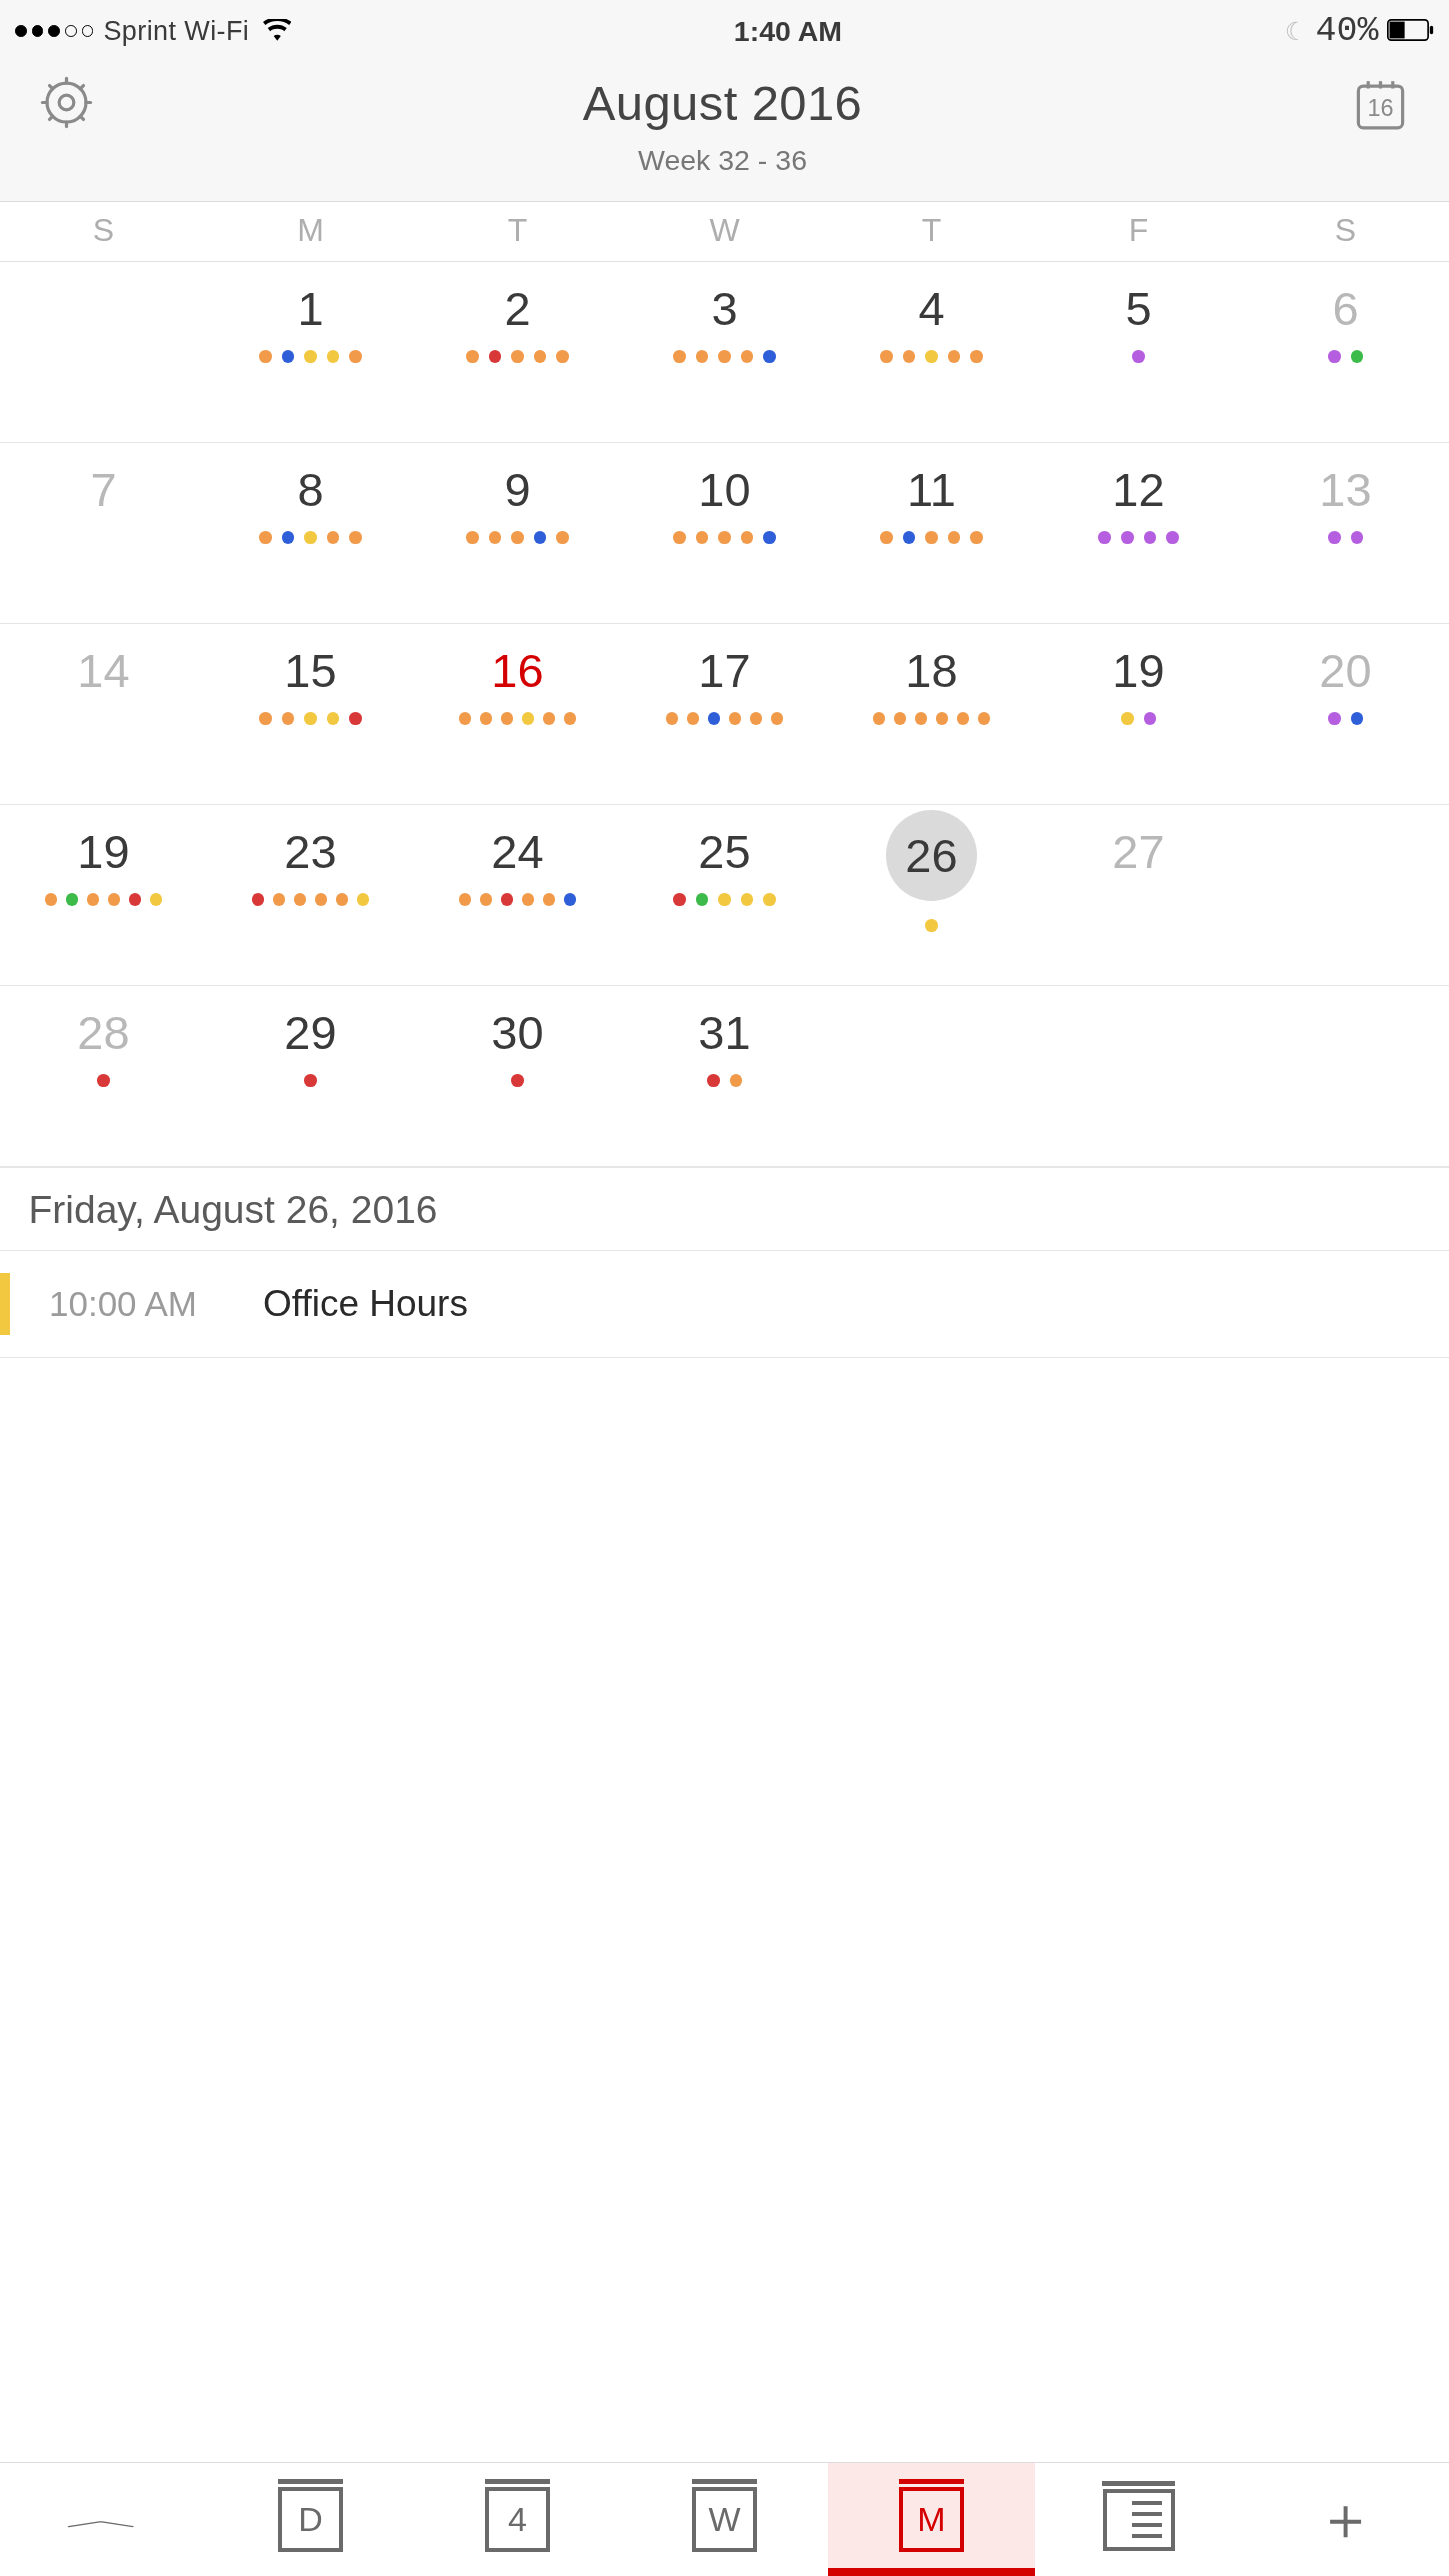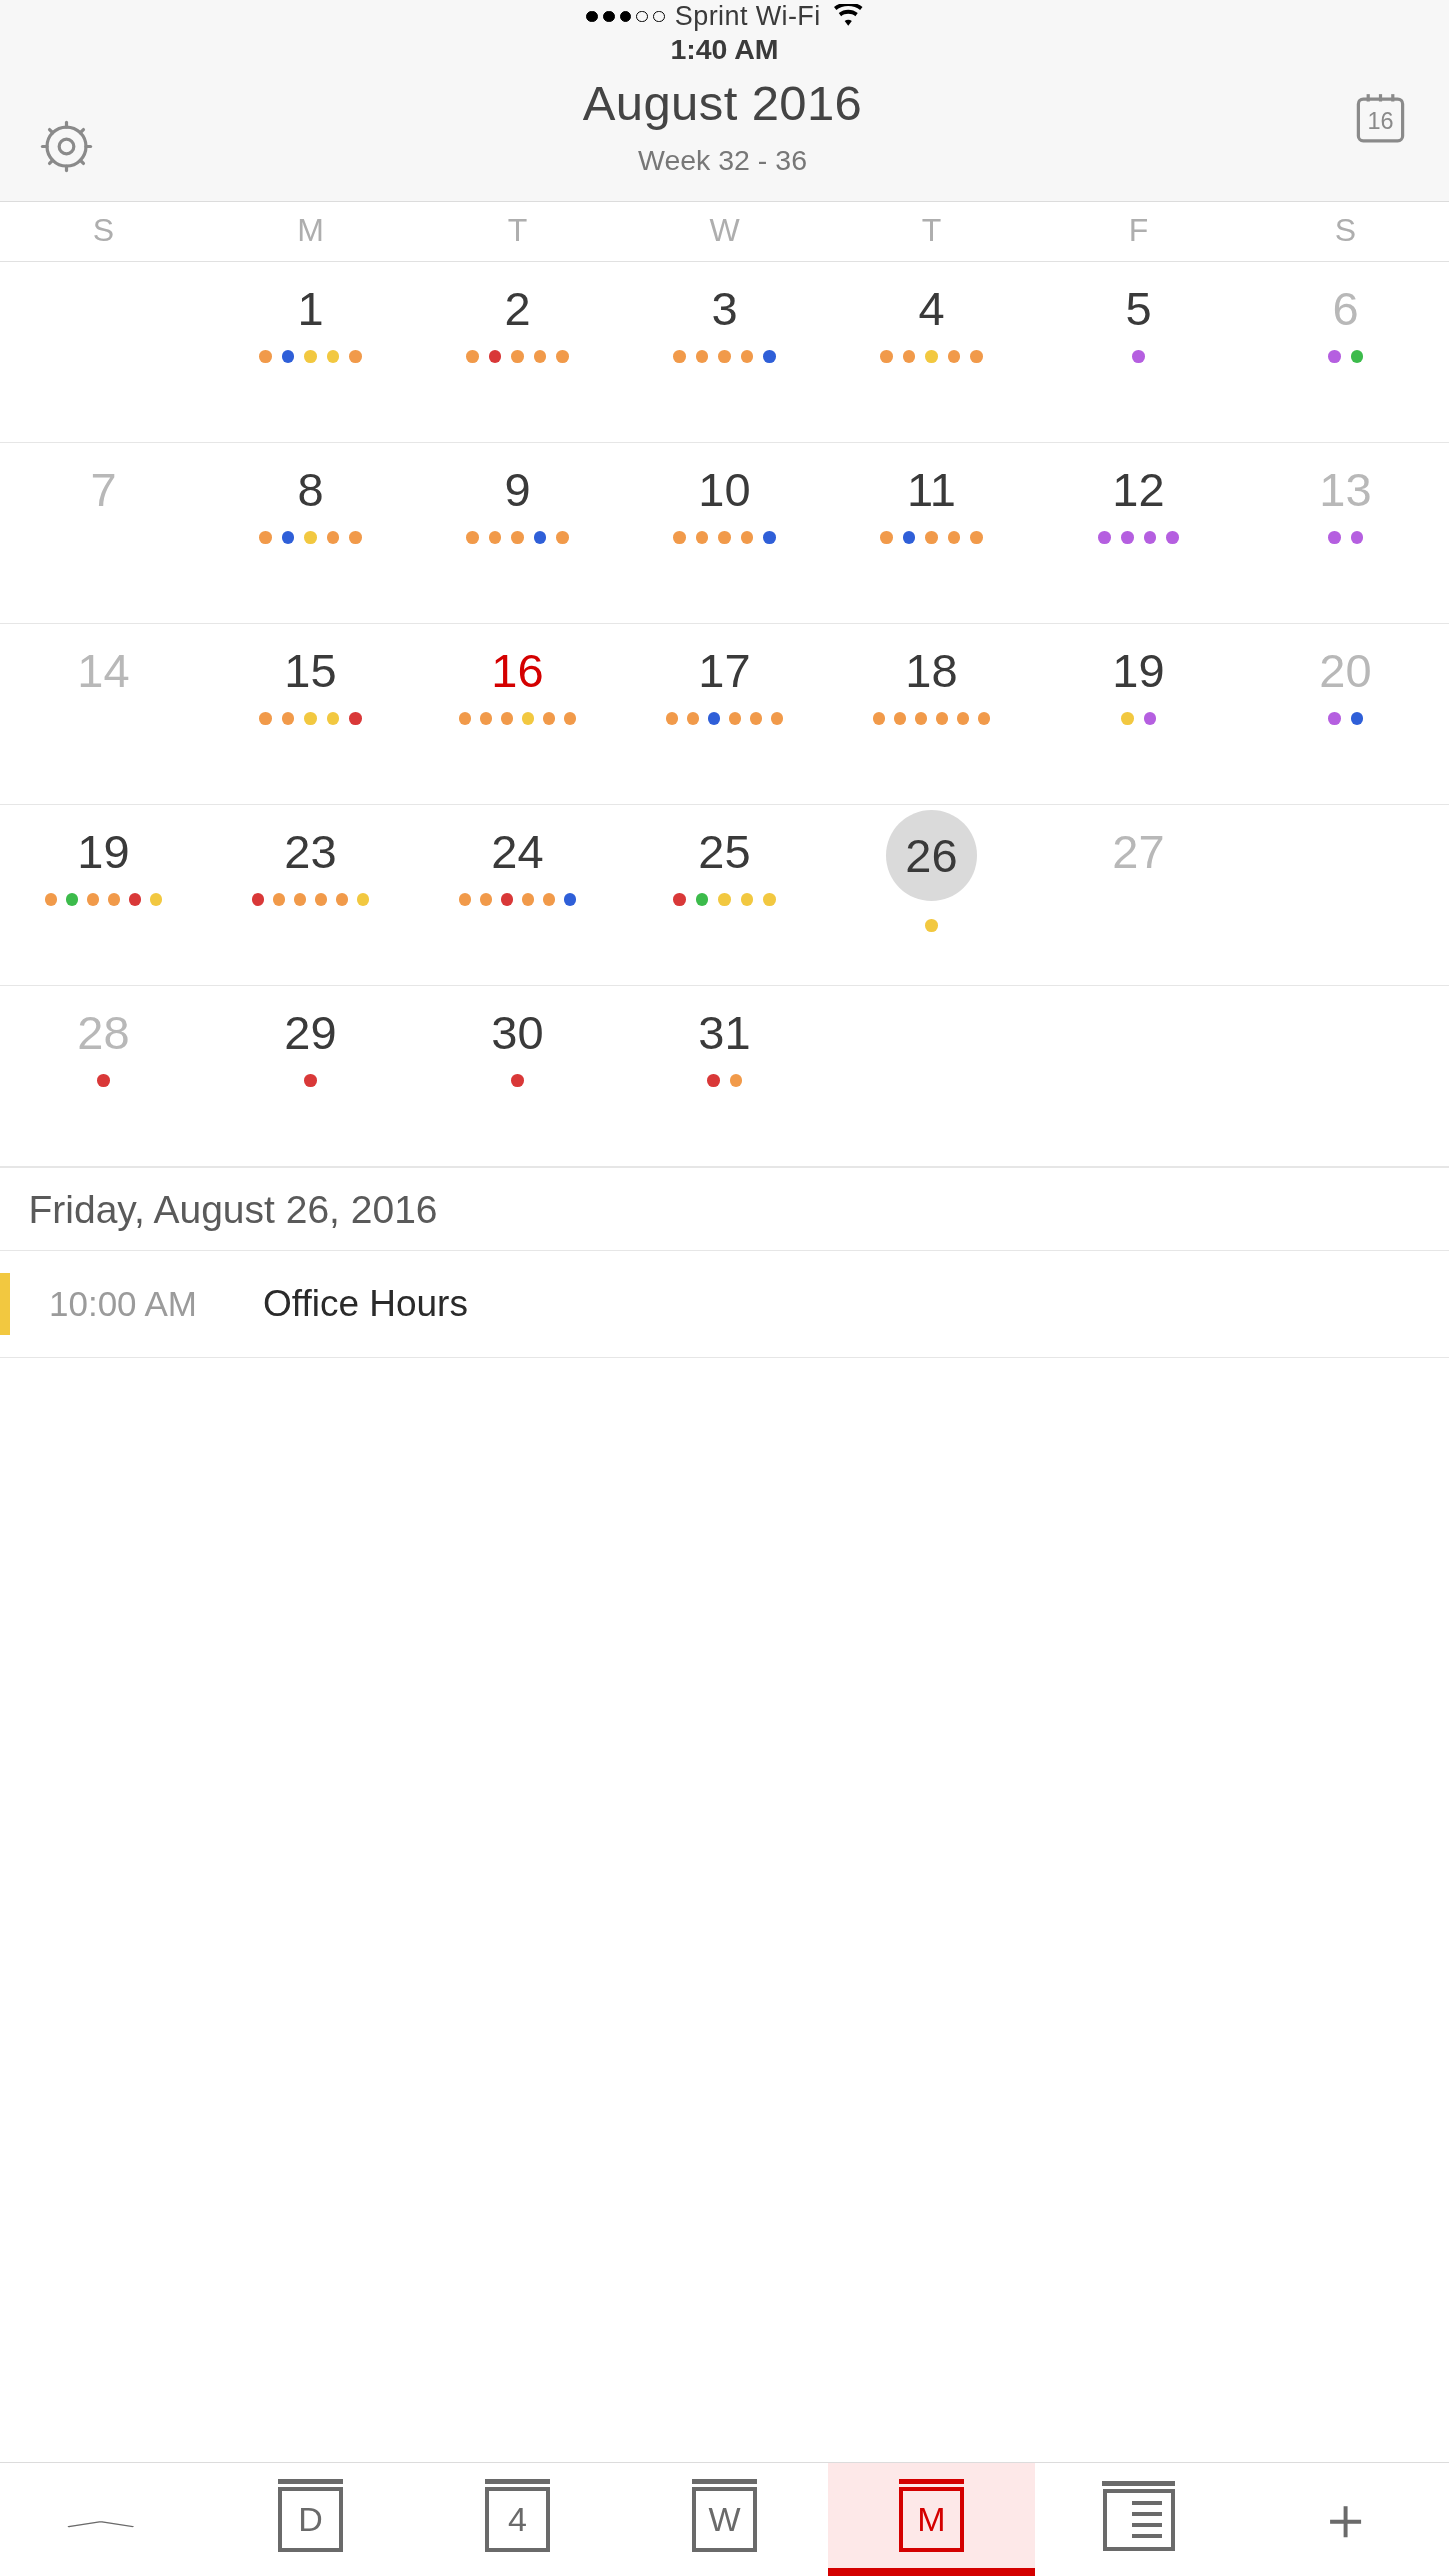--- a/index.html
+++ b/index.html
@@ -1,34 +1,34 @@
 <!DOCTYPE html>
 <html style="font-size:13.4px"><head>
 <meta charset="utf-8">
 <style>
   * { box-sizing: border-box; margin: 0; padding: 0; }
   html, body { width: 1449px; height: 2576px; font-family: -apple-system, "Helvetica Neue", Arial, sans-serif; background: #fff; color: #3a3a3a; }
   .status-bar {
     height: 62px; display: flex; align-items: center; justify-content: space-between;
-    padding: 0 15px 0 15px; font-size: 28.5px; background: #f7f7f7; flex-direction: column;
+    padding: 0 15px 0 15px; font-size: 28.5px; background: #f7f7f7;
   }
   .status-left { display: flex; align-items: center; gap: 10px; }
   .signal-dots { display: flex; gap: 5px; }
   .sd { width: 11.7px; height: 11.7px; border-radius: 50%; border: 1.7px solid #000; }
   .sd.f { background: #000; }
   .carrier { font-size: 27px; letter-spacing: 0.4px; }
   .wifi-icon { display:inline-block; margin-left:3.4px; }
   .status-center { font-weight: 600; font-size: 28.5px; }
   .status-right { display: flex; align-items: center; gap: 8.4px; }
   .moon { font-size: 25px; color: #bfbfbf; }
   .batt-pct { font-size: 35px; font-family: Liberation Mono, monospace; }
   .batt { display:inline-block; }
 
   .app-header {
-    background: #f7f7f7; display: flex; align-items: flex-end; justify-content: space-between;
+    background: #f7f7f7; display: flex; align-items: flex-start; justify-content: space-between;
     padding: 13.4px 39px 23.5px 39px; border-bottom: 0.8px solid #dcdcdc;
   }
   .gear { color: #8a8a8a; }
   .hdr-center { text-align: center; }
   .hdr-title { font-size: 49px; color: #444; font-weight: 500; letter-spacing: 0.4px; }
   .hdr-sub { font-size: 28.5px; color: #777; margin-top: 13px; }
   .cal-icon { color: #8a8a8a; }
 
   .weekday-row {
     display: grid; grid-template-columns: repeat(7, 1fr);

